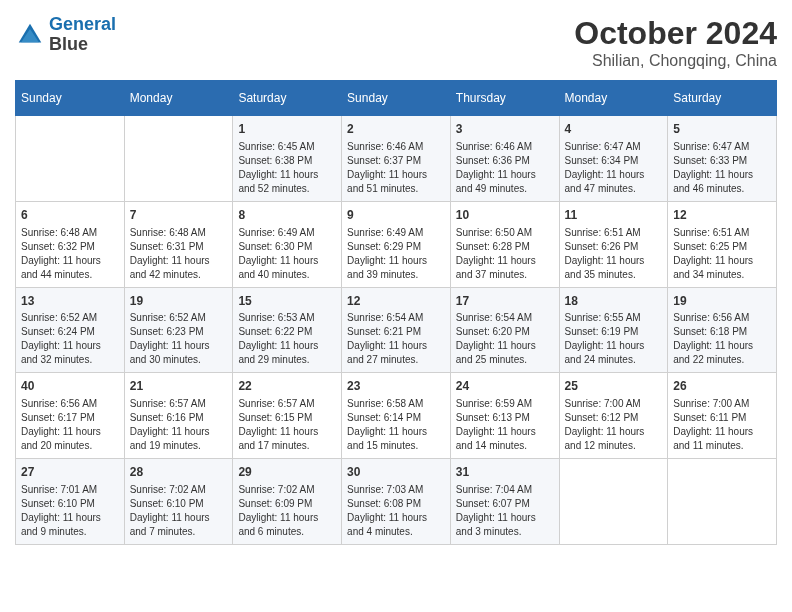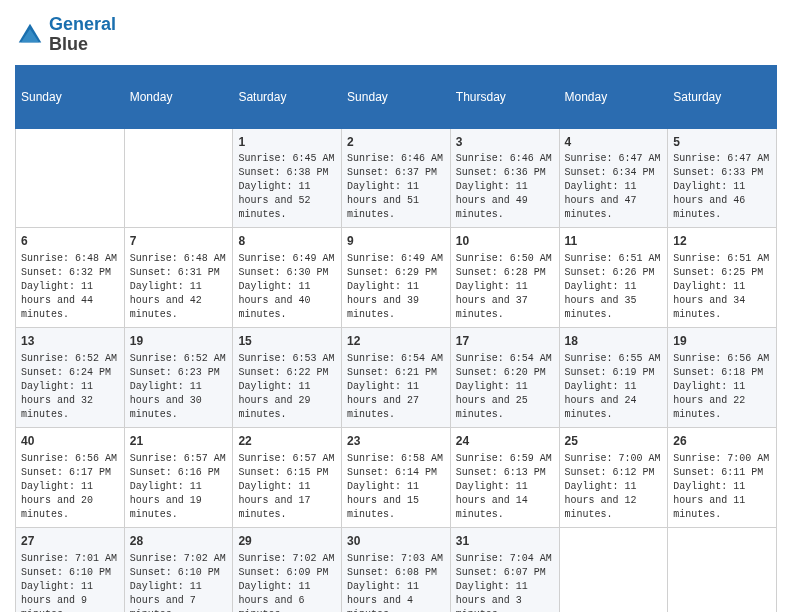--- a/index.html
+++ b/index.html
@@ -49,21 +49,21 @@
     .calendar {
       width: 100%;
       border-collapse: collapse;
       font-size: 11px;
     }
     .calendar thead tr {
       background: #2b6cb0;
       color: #fff;
     }
     .calendar thead th {
-      padding: 24px 5px;
+      padding: 10px 5px;
       text-align: left;
       font-size: 12px;
       font-weight: normal;
       border: 1px solid #2b6cb0;
     }
     .calendar tbody tr {
       background: #fff;
     }
     .calendar tbody tr:nth-child(odd) {
       background: #f5f7fa;
@@ -79,40 +79,43 @@
     }
     .day-number {
       font-size: 12px;
       font-weight: bold;
       margin-bottom: 2px;
       display: block;
     }
     .day-info {
       font-size: 10px;
       color: #333;
-      font-family: Liberation Mono, monospace;
     }
     .empty {
       background: #fff !important;
     }
   </style>
 </head>
 <body>
 
 <div class="header">
   <div class="logo">
     <svg class="logo-icon" viewBox="0 0 40 40">
       <polygon points="20,5 35,30 5,30" fill="#1a6faf"></polygon>
       <polygon points="20,12 32,30 8,30" fill="#4a9fd4" opacity="0.6"></polygon>
     </svg>
     <div class="logo-text">
       <div><span>General</span></div>
       <div style="color:#404040;">Blue</div>
     </div>
   </div>
+  <div class="title-block">
+    <div class="month-title">October 2024</div>
+    <div class="subtitle">Shilian, Chongqing, China</div>
+  </div>
 </div>
 
 <table class="calendar">
   <thead>
     <tr>
     <th>Sunday</th>
         <th>Monday</th>
         <th>Saturday</th>
         <th>Sunday</th>
         <th>Thursday</th>

